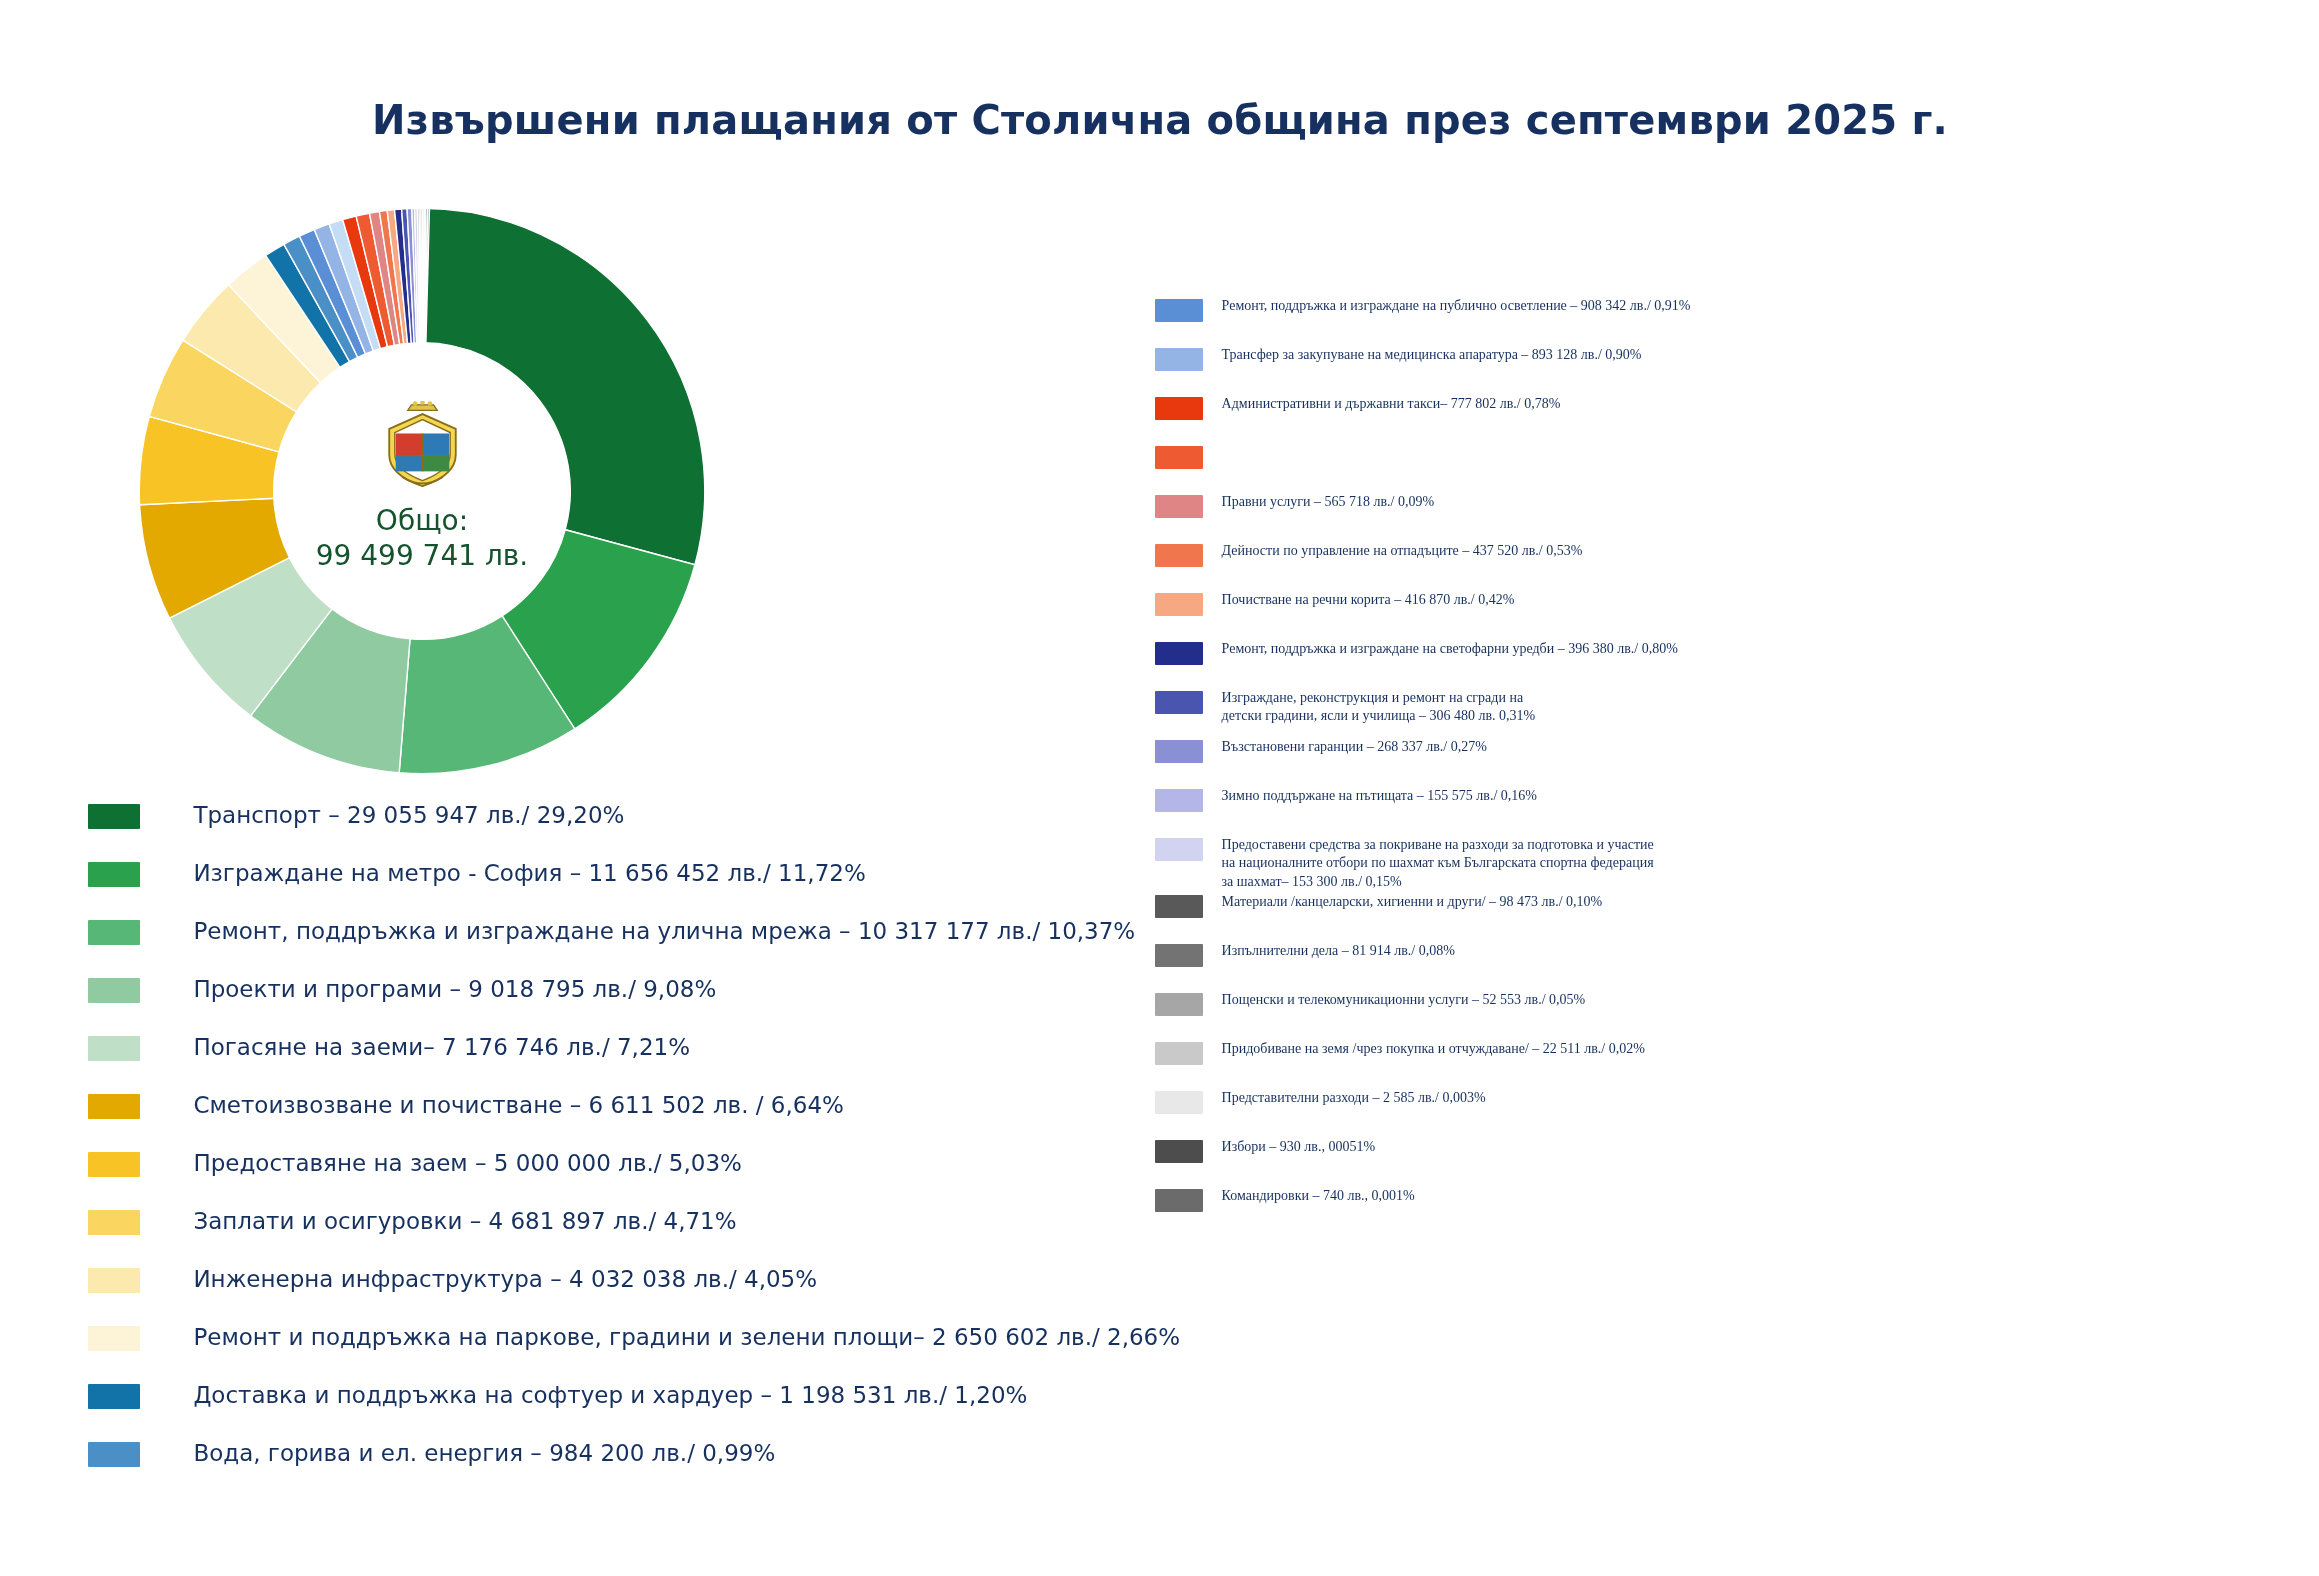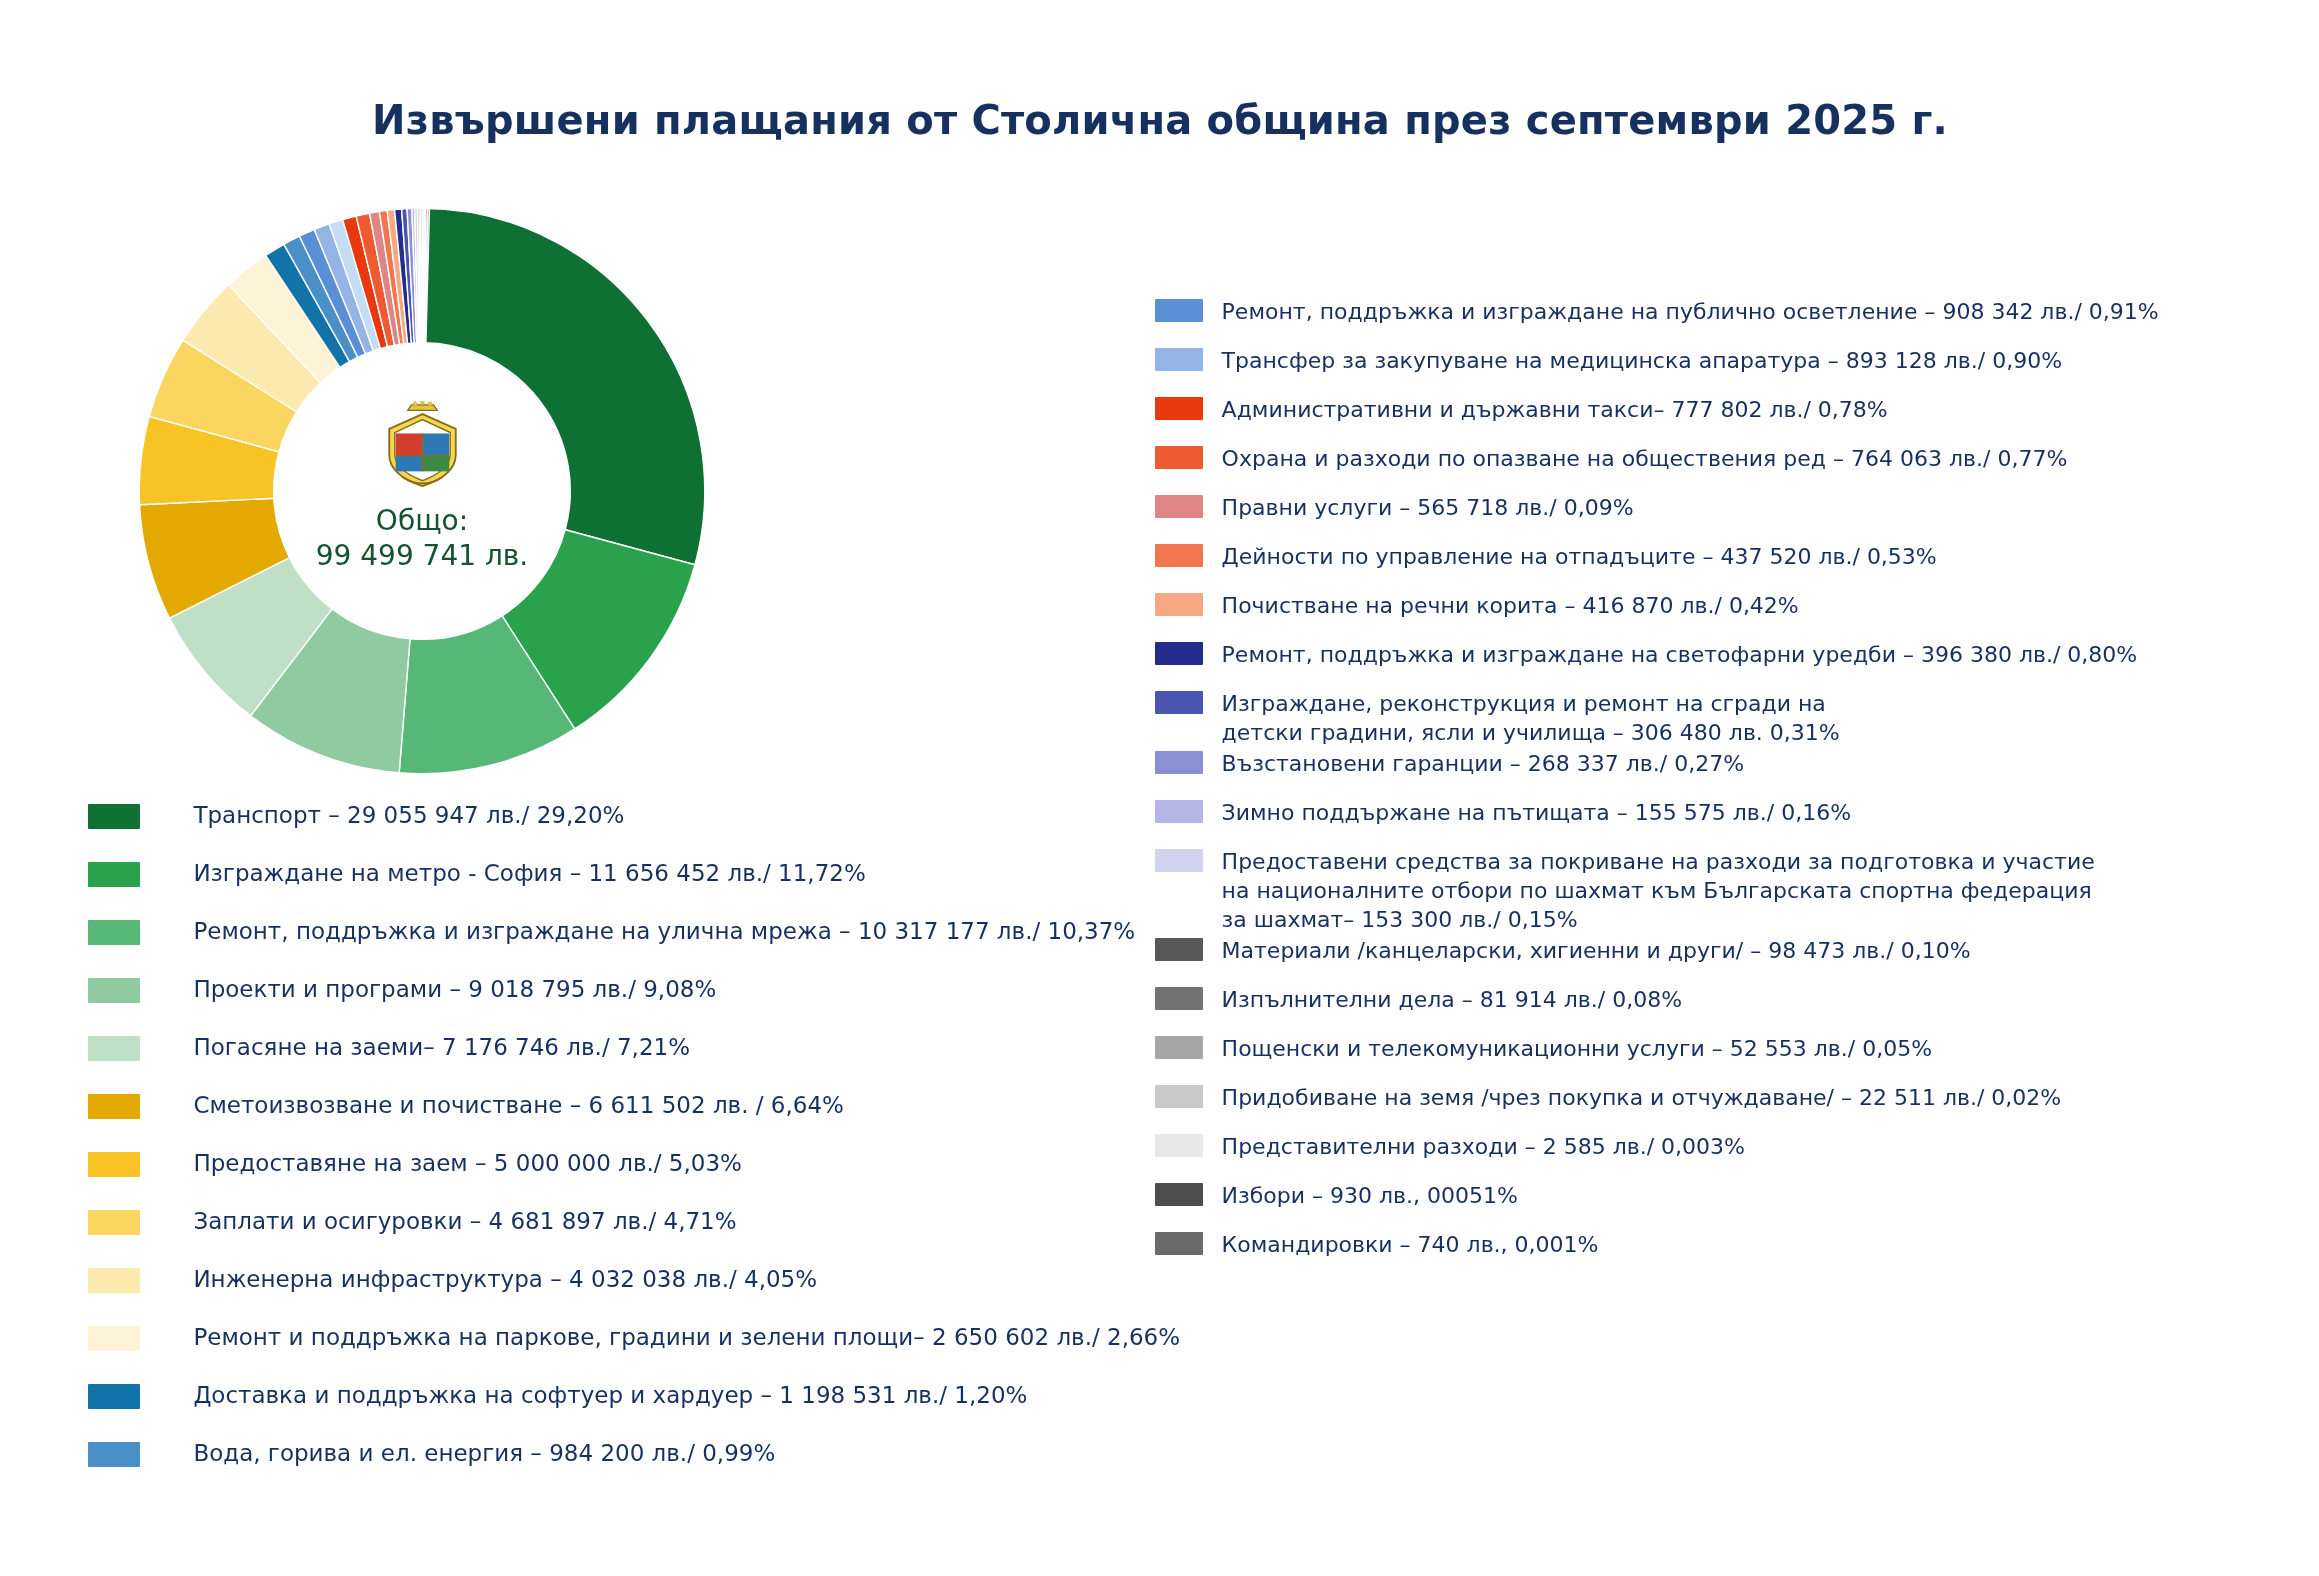--- a/index.html
+++ b/index.html
@@ -108,22 +108,23 @@
     margin-right: 18.6px;
   }
   .legend-text {
     font-size: 23px;
     line-height: 1.33;
     color: #16305f;
     white-space: pre-line;
     padding-top: 1.9px;
   }
   .legend-right .legend-text {
-    font-size: 22px;
+    font-size: 14px;
     line-height: 1.32;
+    font-family: Liberation Serif, serif;
   }
 </style>
 </head>
 <body>
 
 <div class="page">
 
   <div class="chart-title">Извършени плащания от Столична община през септември 2025 г.</div>
 
   <div class="donut-wrap">
@@ -240,21 +241,20 @@
       <li class="legend-item">
         <span class="swatch" style="background: rgb(147, 180, 228);"></span>
         <span class="legend-text">Трансфер за закупуване на медицинска апаратура –   893 128 лв./ 0,90%</span>
       </li>
       <li class="legend-item">
         <span class="swatch" style="background: rgb(232, 56, 13);"></span>
         <span class="legend-text">Административни и държавни такси–  777 802 лв./ 0,78%</span>
       </li>
       <li class="legend-item">
         <span class="swatch" style="background: rgb(238, 90, 50);"></span>
-        <span class="legend-text">Охрана и разходи по опазване на обществения ред –  764 063 лв./ 0,77%</span>
       </li>
       <li class="legend-item">
         <span class="swatch" style="background: rgb(224, 133, 133);"></span>
         <span class="legend-text">Правни услуги –  565 718 лв./ 0,09%</span>
       </li>
       <li class="legend-item">
         <span class="swatch" style="background: rgb(240, 118, 77);"></span>
         <span class="legend-text">Дейности по управление на отпадъците –  437 520 лв./ 0,53%</span>
       </li>
       <li class="legend-item">

